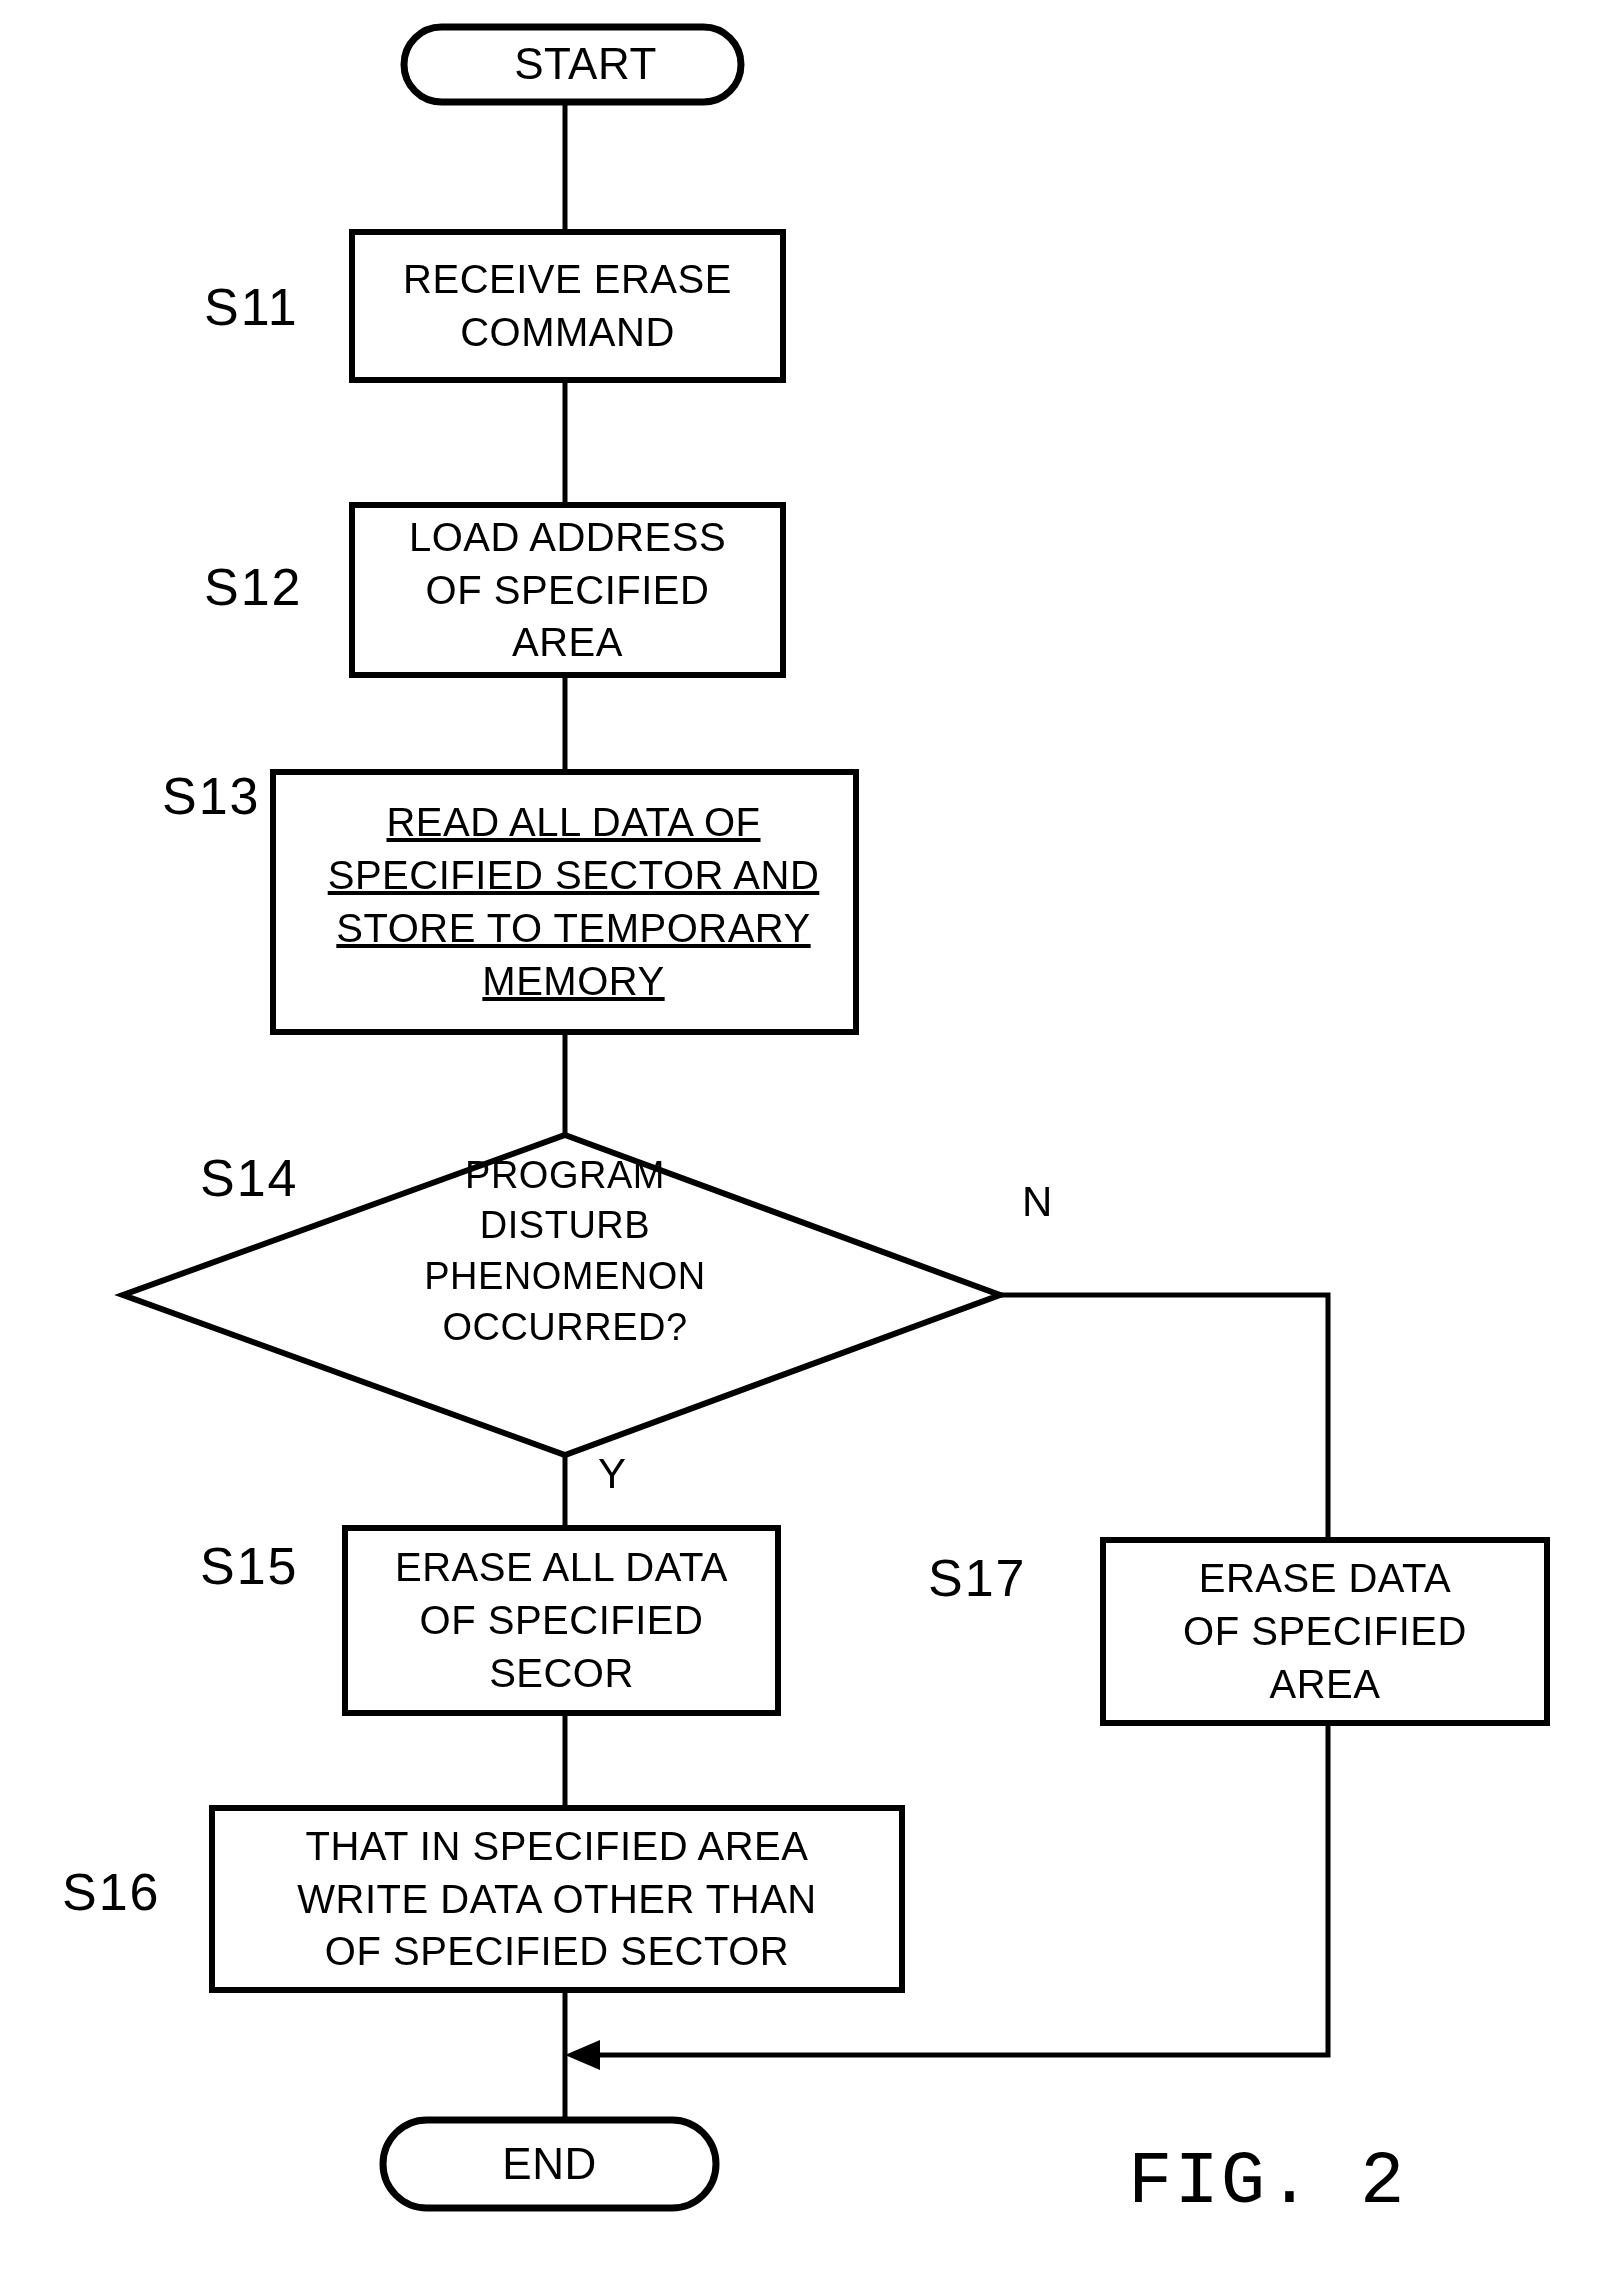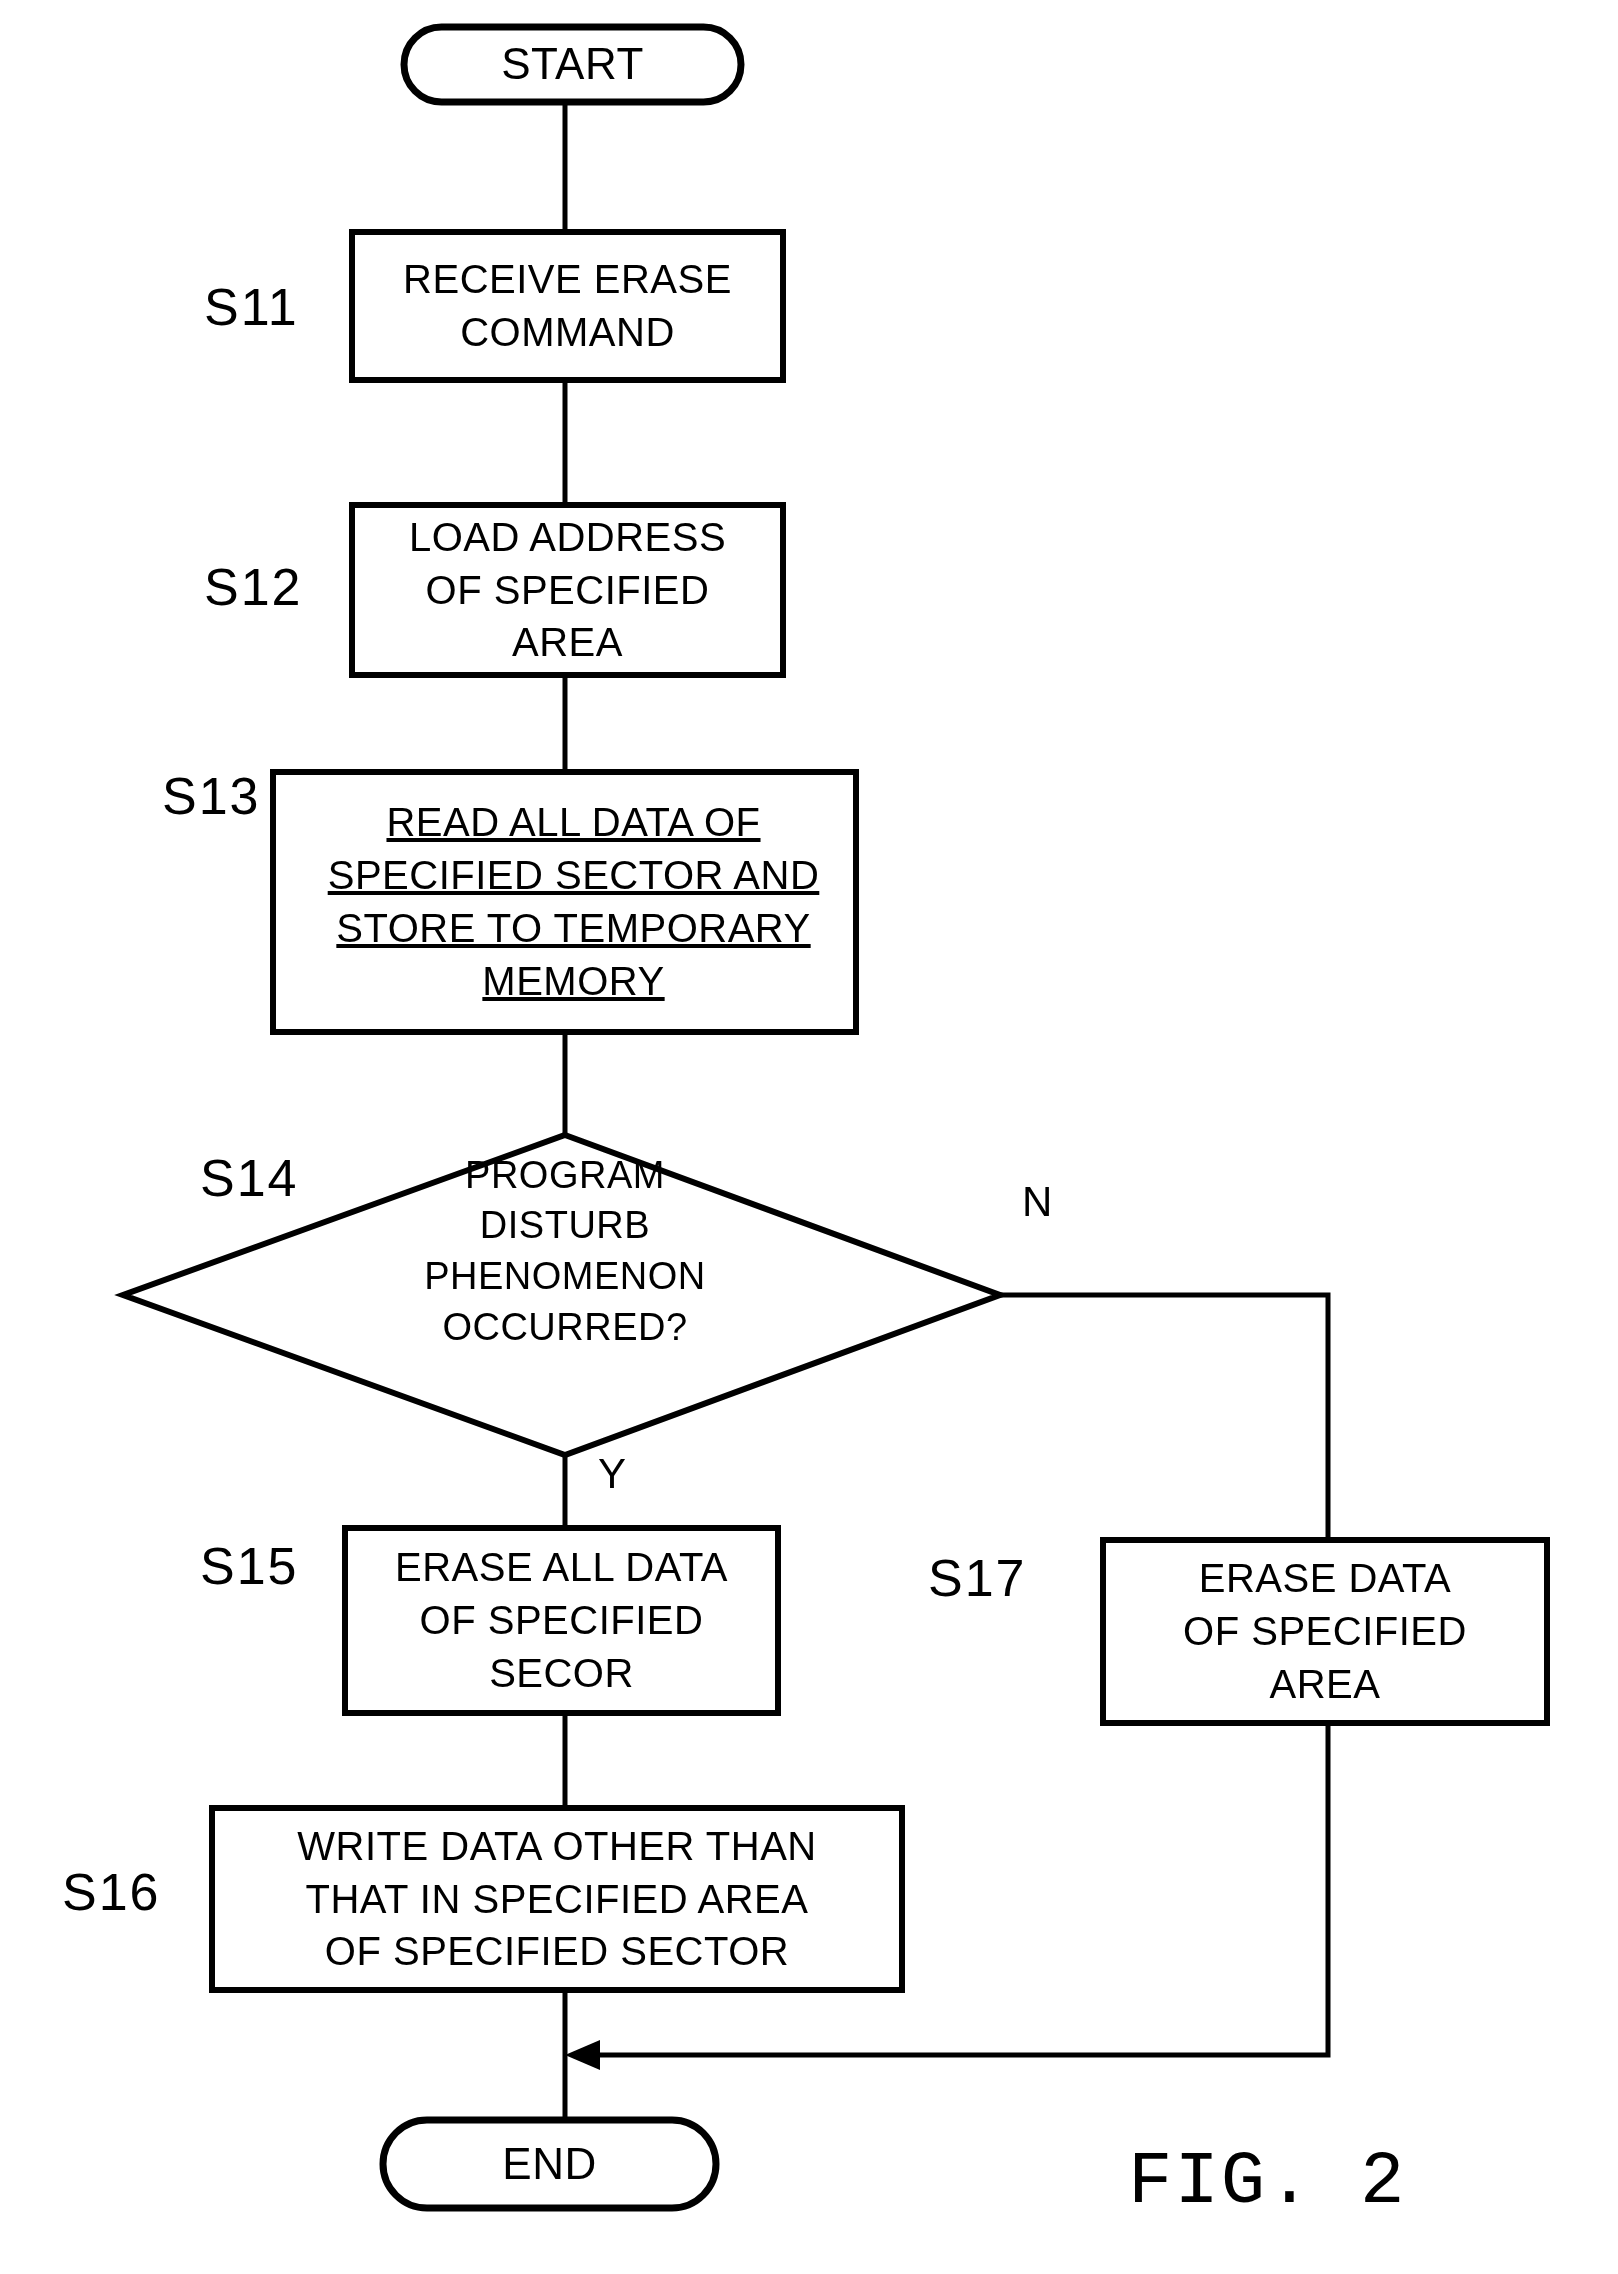--- a/index.html
+++ b/index.html
@@ -119,21 +119,21 @@
     <rect x="1103" y="1540" width="444" height="183" fill="#ffffff" stroke="#000000" stroke-width="6"></rect>
 
     <polyline points="1328,1723 1328,2055 585,2055" fill="none" stroke="#000000" stroke-width="5"></polyline>
     <path d="M565,2055 L600,2040 L600,2070 Z" fill="#000000"></path>
 
     <line x1="565" y1="1990" x2="565" y2="2120" stroke="#000000" stroke-width="5"></line>
 
     <rect x="383" y="2120" width="333" height="88" rx="44" ry="44" fill="#ffffff" stroke="#000000" stroke-width="7"></rect>
   </svg>
 
-  <div class="node-text terminal-text" style="left:404px; top:27px; width:337px; height:75px;">
+  <div class="node-text terminal-text" style="left:417px; top:27px; width:337px; height:75px;">
     <span class="ln">START</span>
   </div>
 
   <div class="step-label" style="left:204px; top:277px;">S11</div>
   <div class="node-text process-text" style="left:352px; top:232px; width:431px; height:148px;">
     <span class="ln">RECEIVE ERASE</span>
     <span class="ln">COMMAND</span>
   </div>
 
   <div class="step-label" style="left:204px; top:557px;">S12</div>
@@ -164,22 +164,22 @@
 
   <div class="step-label" style="left:200px; top:1536px;">S15</div>
   <div class="node-text process-text" style="left:345px; top:1528px; width:433px; height:185px;">
     <span class="ln">ERASE ALL DATA</span>
     <span class="ln">OF SPECIFIED</span>
     <span class="ln">SECOR</span>
   </div>
 
   <div class="step-label" style="left:62px; top:1862px;">S16</div>
   <div class="node-text process-text" style="left:212px; top:1808px; width:690px; height:182px;">
+    <span class="ln">THAT IN SPECIFIED AREA</span>
     <span class="ln">WRITE DATA OTHER THAN</span>
-    <span class="ln">THAT IN SPECIFIED AREA</span>
     <span class="ln">OF SPECIFIED SECTOR</span>
   </div>
 
   <div class="step-label" style="left:916px; top:1548px;margin-left:12px;">S17</div>
   <div class="node-text process-text" style="left:1103px; top:1540px; width:444px; height:183px;">
     <span class="ln">ERASE DATA</span>
     <span class="ln">OF SPECIFIED</span>
     <span class="ln">AREA</span>
   </div>
 

